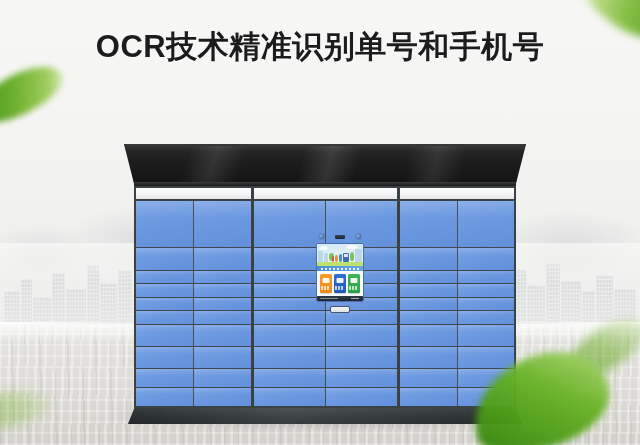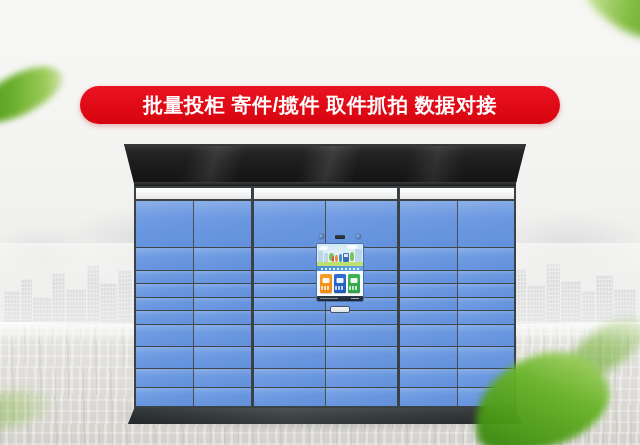--- a/index.html
+++ b/index.html
@@ -498,23 +498,21 @@
 
         <div class="scr-foot"></div>
       </div>
 
       <div class="term-slot"></div>
     </div>
 
   </div>
 
   <div class="header">
-    <div class="badge">
-      <div class="badge-text">批量投柜 寄件/揽件  取件抓拍  数据对接</div>
-    </div>
+    <div class="title">OCR技术精准识别单号和手机号</div>
   </div>
 
   <div class="leaf leaf-tl"></div>
   <div class="leaf leaf-tr"></div>
   <div class="leaf leaf-bl"></div>
   <div class="leaf leaf-br2"></div>
   <div class="leaf leaf-br"></div>
 
 </div>
 

